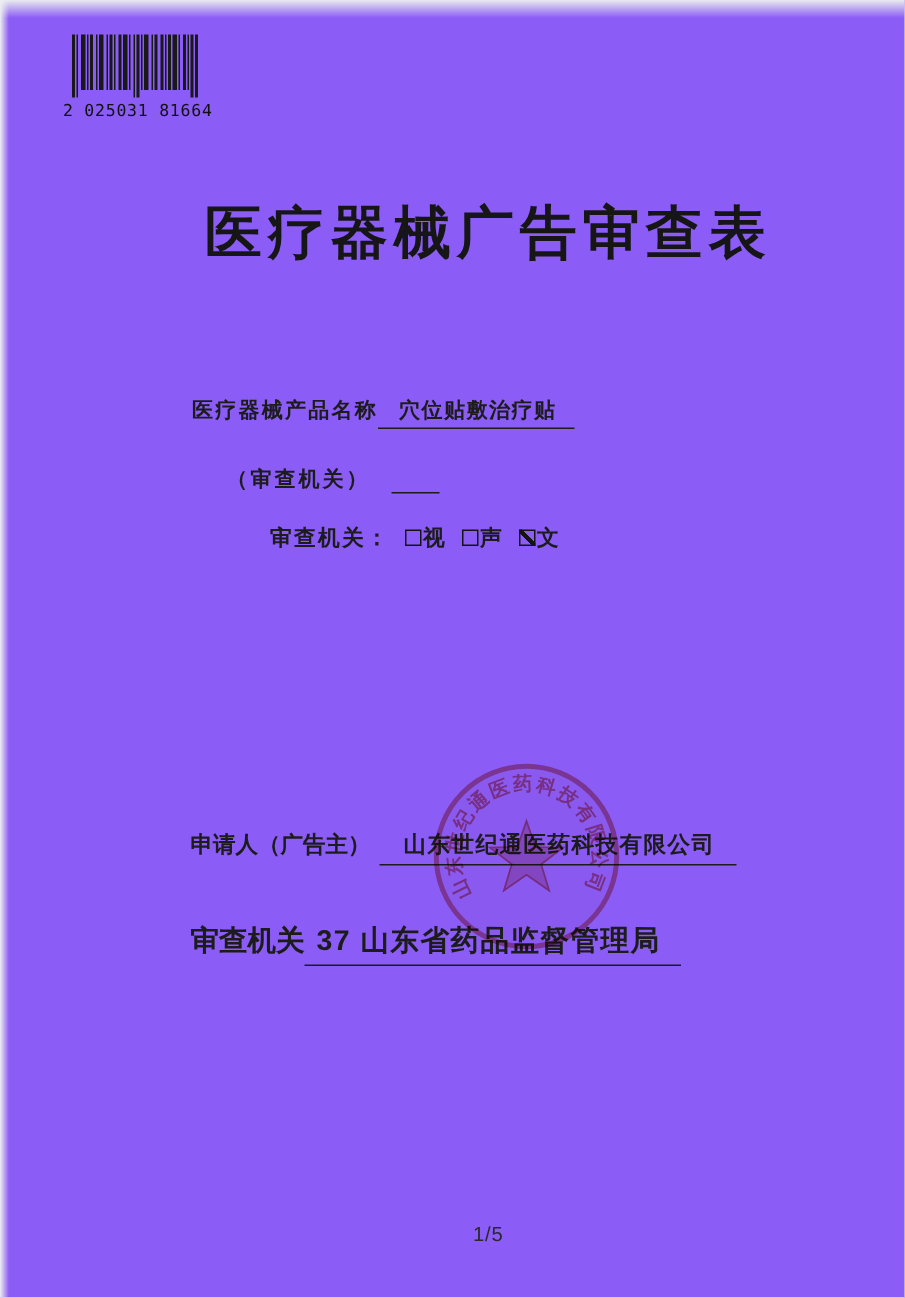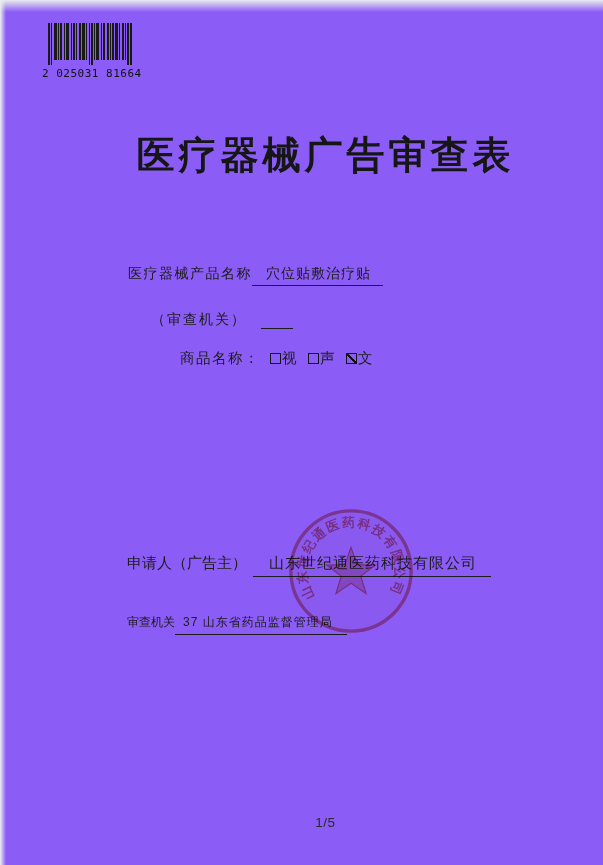--- a/index.html
+++ b/index.html
@@ -34,21 +34,21 @@
   }
 
   
   .title{
     position:absolute;left:0;right:0;top:130px;margin:0;
     text-align:center;font-size:38px;font-weight:700;
     letter-spacing:4px;color:#161616;
   }
 
   
-  .line{position:absolute;white-space:nowrap;font-weight:400;color:#1c1c1c;}
+  .line{position:absolute;white-space:nowrap;font-weight:700;color:#1c1c1c;}
   .l1{left:128px;top:265px;font-size:14px;letter-spacing:1.5px;}
   .l2{left:151px;top:311px;font-size:14px;letter-spacing:2px;}
   .l3{left:180px;top:349px;font-size:14.5px;letter-spacing:1.5px;}
   .underlined{
     display:inline-block;border-bottom:1.6px solid #1c1c1c;
     padding:0 12px 2px 14px;letter-spacing:1px;
   }
   .blank{display:inline-block;width:32px;height:14px;border-bottom:1.6px solid #1c1c1c;margin-left:14px;vertical-align:bottom;}
   .opt{margin-left:10px;}
   .box{
@@ -57,21 +57,21 @@
     box-sizing:border-box;
   }
   .box.checked::after{
     content:"";position:absolute;inset:-1px;
     background:linear-gradient(to top right,transparent 42%,#141414 42%,#141414 58%,transparent 58%);
   }
 
   
   .a1{left:127px;top:542px;font-size:15px;margin-top:12px;}
   .a2{left:127px;top:578px;font-size:15px;}
-  .a3{left:127px;top:614px;font-size:12px;}
+  .a3{left:127px;top:614px;font-size:19px;}
   .a1 .underlined{margin-left:6px;padding:0 14px 3px 16px;}
   .a2 .underlined{margin-left:0;padding:0 16px 3px 8px;}
   .a3 .underlined{margin-left:0;padding:0 14px 3px 8px;}
 
   
   .seal{
     position:absolute;left:282px;top:501px;width:138px;height:140px;
     mix-blend-mode:multiply;opacity:.85;pointer-events:none;
   }
 
@@ -124,21 +124,21 @@
 
   <div class="line l1">
     <span>医疗器械产品名称</span><span class="underlined">穴位贴敷治疗贴</span>
   </div>
 
   <div class="line l2">
     <span>（审查机关）</span><span class="blank"></span>
   </div>
 
   <div class="line l3">
-    <span>商品名称：</span><span class="opt"><span class="box"></span><span>视</span></span><span class="opt"><span class="box"></span><span>声</span></span><span class="opt"><span class="box checked"></span><span>文</span></span>
+    <span>审查机关：</span><span class="opt"><span class="box"></span><span>视</span></span><span class="opt"><span class="box"></span><span>声</span></span><span class="opt"><span class="box checked"></span><span>文</span></span>
   </div>
 
   <div class="line a1">
     <span>申请人（广告主）</span><span class="underlined">山东世纪通医药科技有限公司</span>
   </div>
   <div class="line a3">
     <span>审查机关</span><span class="underlined">37 山东省药品监督管理局</span>
   </div>
 
   <svg class="seal" viewBox="0 0 140 140">

